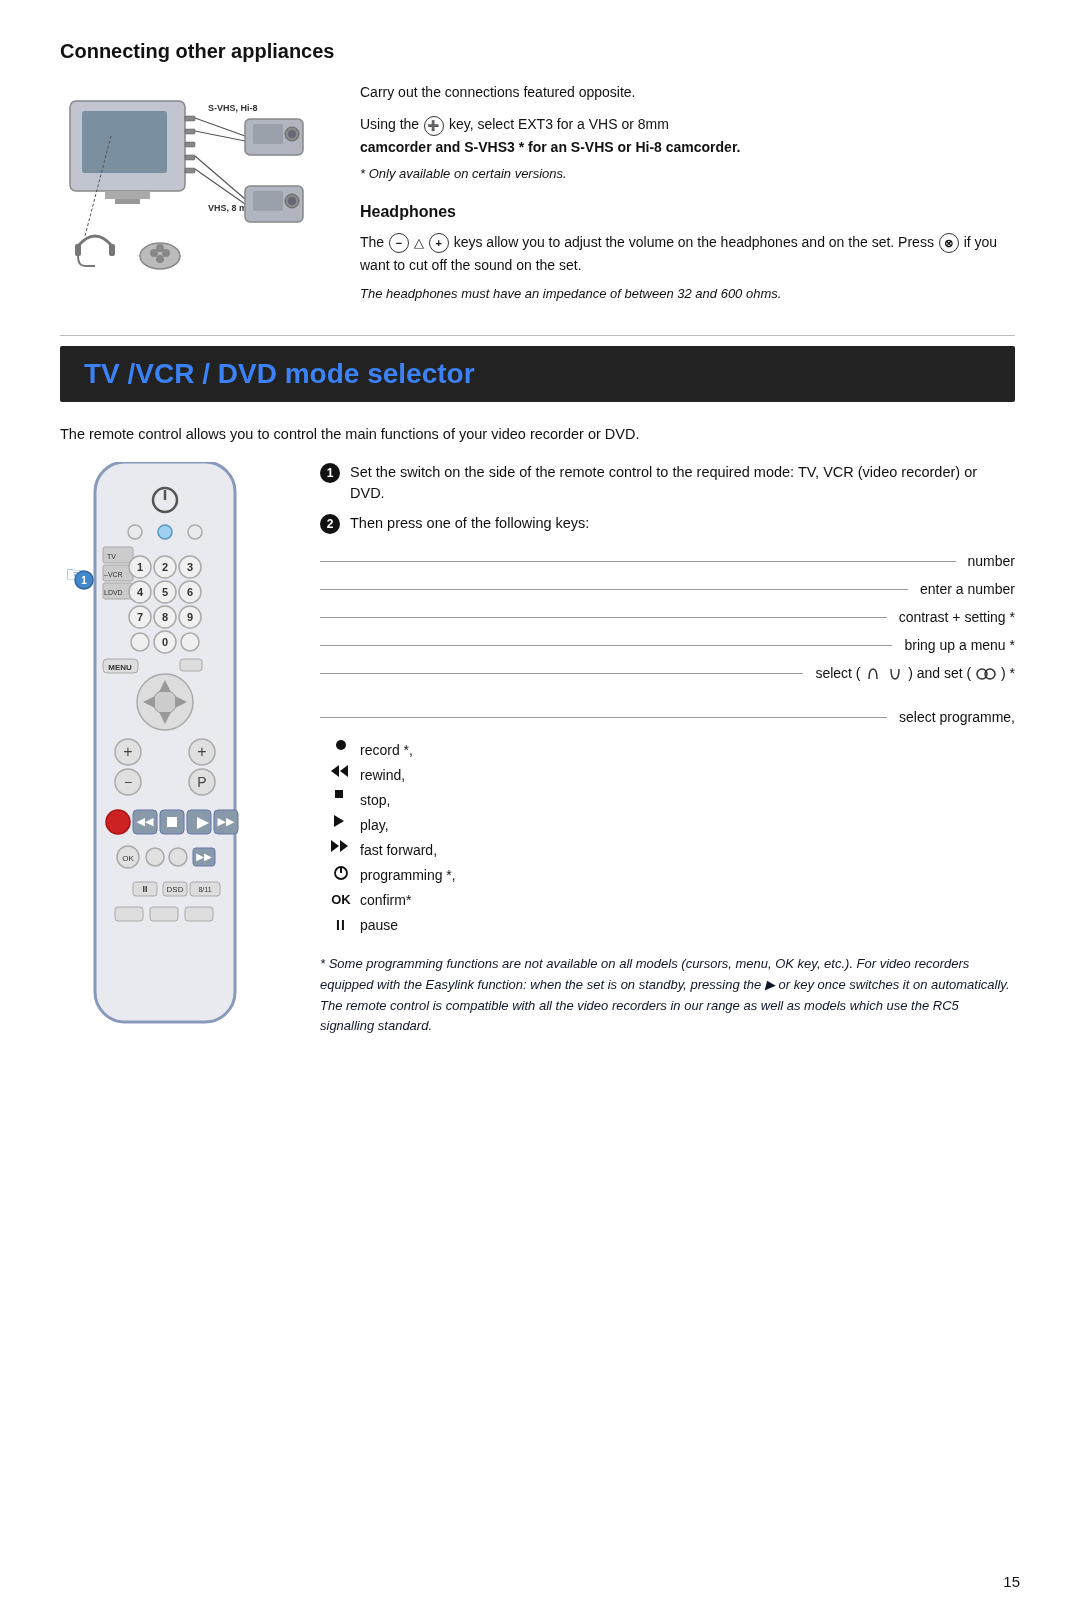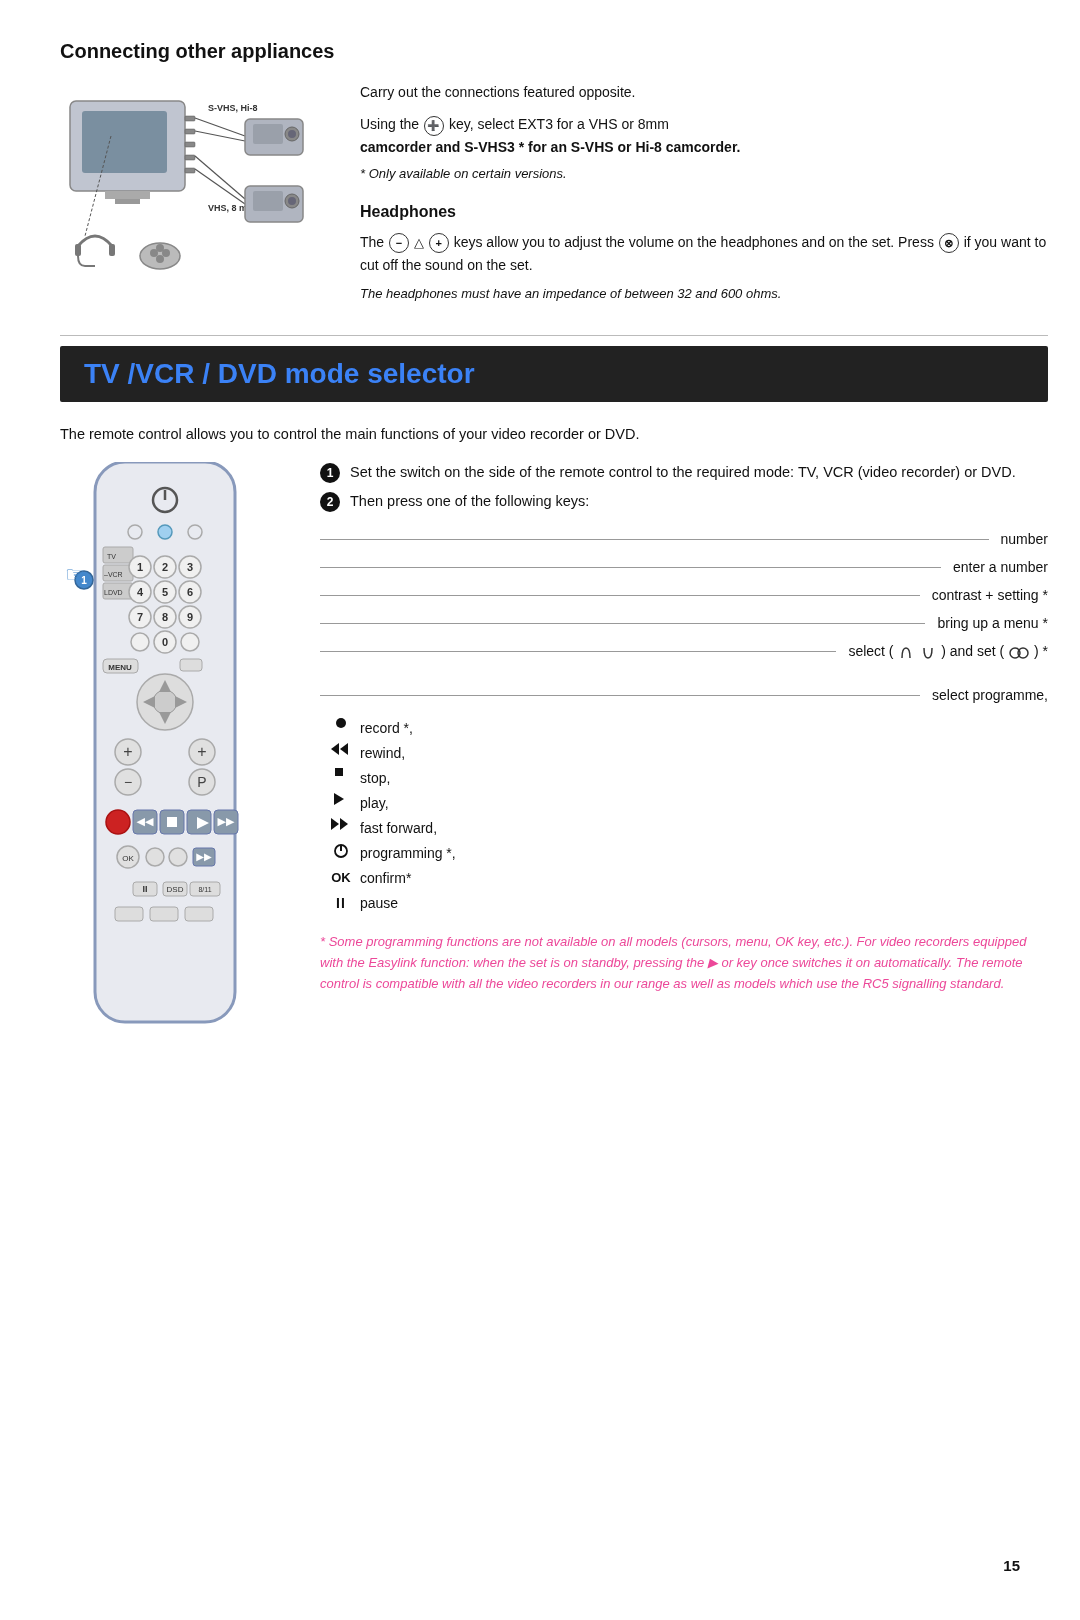--- a/index.html
+++ b/index.html
@@ -9,21 +9,21 @@
       background: #fff;
       font-family: Arial, Helvetica, sans-serif;
       font-size: 15px;
       color: #111;
       position: relative;
     }
 
     .page {
       width: 1080px;
       min-height: 1620px;
-      padding: 40px 32px 40px 60px;
+      padding: 40px 65px 40px 60px;
       position: relative;
     }
 
     
     .section-title {
       font-size: 20px;
       font-weight: bold;
       margin-bottom: 18px;
     }
 
@@ -181,29 +181,29 @@
       flex-shrink: 0;
       font-size: 13px;
       font-weight: bold;
     }
 
     .footnote {
       font-style: italic;
       font-size: 13px;
       line-height: 1.6;
       margin-top: 18px;
-      color: #ec4899;
+      color: #0f172a;
     }
 
     .page-num {
       position: absolute;
-      bottom: 46px;
+      bottom: 30px;
       right: 60px;
       font-size: 15px;
-      font-weight: bold;
+      font-weight: normal;
     }
 
     
     .full-width-intro {
       font-size: 14.5px;
       margin-bottom: 16px;
       line-height: 1.5;
     }
 
     hr.section-divider {

